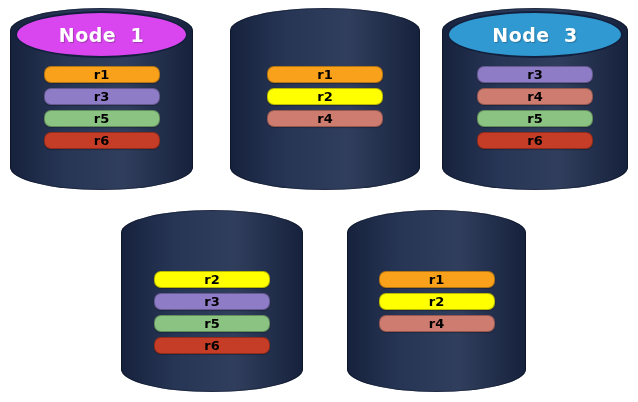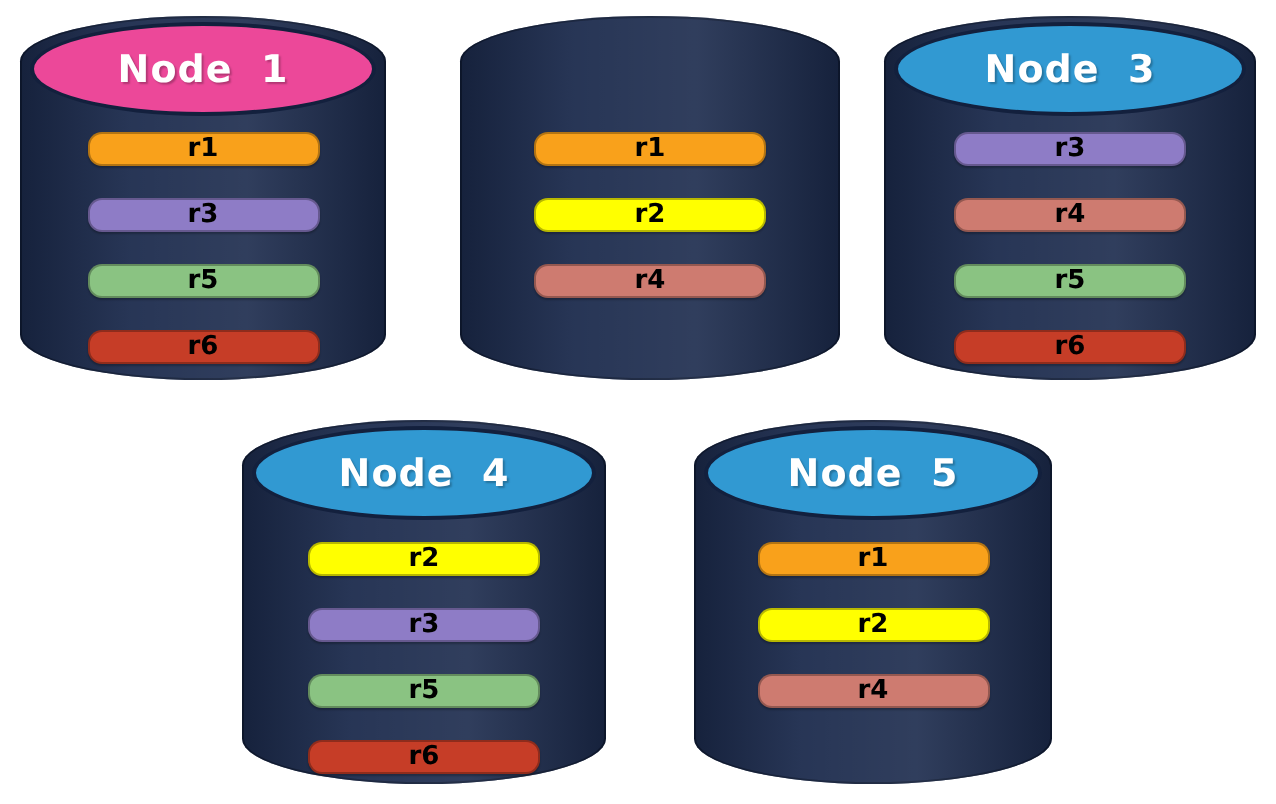--- a/index.html
+++ b/index.html
@@ -57,21 +57,21 @@
     white-space: pre;
     text-shadow: 1px 1px 1px rgba(0,0,0,0.25);
   }
   .bars {
     position: absolute;
     left: 0;
     right: 0;
     display: flex;
     flex-direction: column;
     align-items: center;
-    gap: 16px;
+    gap: 5px;
     z-index: 3;
   }
   .row-top .bars { top: 58px; }
   .row-bottom .bars { top: 61px; }
   .bar {
     box-sizing: border-box;
     width: 116px;
     height: 17px;
     border-radius: 7px;
     border: 1px solid rgba(0,0,0,0.28);
@@ -91,21 +91,21 @@
   .n4 { left: 121px; top: 210px; width: 182px; height: 182px; }
   .n5 { left: 347px; top: 210px; width: 179px; height: 182px; }
 </style>
 </head>
 <body>
 
 <div class="canvas">
 
   <div class="cyl n1 row-top">
     <div class="cyl-body" style="background-color: rgb(28, 43, 77);"></div>
-    <div class="cyl-cap" style="background-color: #ec4899;">
+    <div class="cyl-cap" style="background-color: #d946ef;">
       <span class="cyl-title">Node  1</span>
     </div>
     <div class="bars">
       <div class="bar" style="background-color: rgb(249, 161, 27);">r1</div>
       <div class="bar" style="background-color: rgb(142, 124, 198);">r3</div>
       <div class="bar" style="background-color: rgb(138, 195, 130);">r5</div>
       <div class="bar" style="background-color: rgb(198, 61, 39);">r6</div>
     </div>
   </div>
 
@@ -126,36 +126,30 @@
     <div class="bars">
       <div class="bar" style="background-color: rgb(142, 124, 198);">r3</div>
       <div class="bar" style="background-color: rgb(206, 123, 112);">r4</div>
       <div class="bar" style="background-color: rgb(138, 195, 130);">r5</div>
       <div class="bar" style="background-color: rgb(198, 61, 39);">r6</div>
     </div>
   </div>
 
   <div class="cyl n4 row-bottom">
     <div class="cyl-body" style="background-color: rgb(28, 43, 77);"></div>
-    <div class="cyl-cap" style="background-color: rgb(49, 153, 210);">
-      <span class="cyl-title">Node  4</span>
-    </div>
     <div class="bars">
       <div class="bar" style="background-color: rgb(255, 255, 0);">r2</div>
       <div class="bar" style="background-color: rgb(142, 124, 198);">r3</div>
       <div class="bar" style="background-color: rgb(138, 195, 130);">r5</div>
       <div class="bar" style="background-color: rgb(198, 61, 39);">r6</div>
     </div>
   </div>
 
   <div class="cyl n5 row-bottom">
     <div class="cyl-body" style="background-color: rgb(28, 43, 77);"></div>
-    <div class="cyl-cap" style="background-color: rgb(49, 153, 210);">
-      <span class="cyl-title">Node  5</span>
-    </div>
     <div class="bars">
       <div class="bar" style="background-color: rgb(249, 161, 27);">r1</div>
       <div class="bar" style="background-color: rgb(255, 255, 0);">r2</div>
       <div class="bar" style="background-color: rgb(206, 123, 112);">r4</div>
     </div>
   </div>
 
 </div>
 
 </body></html>

